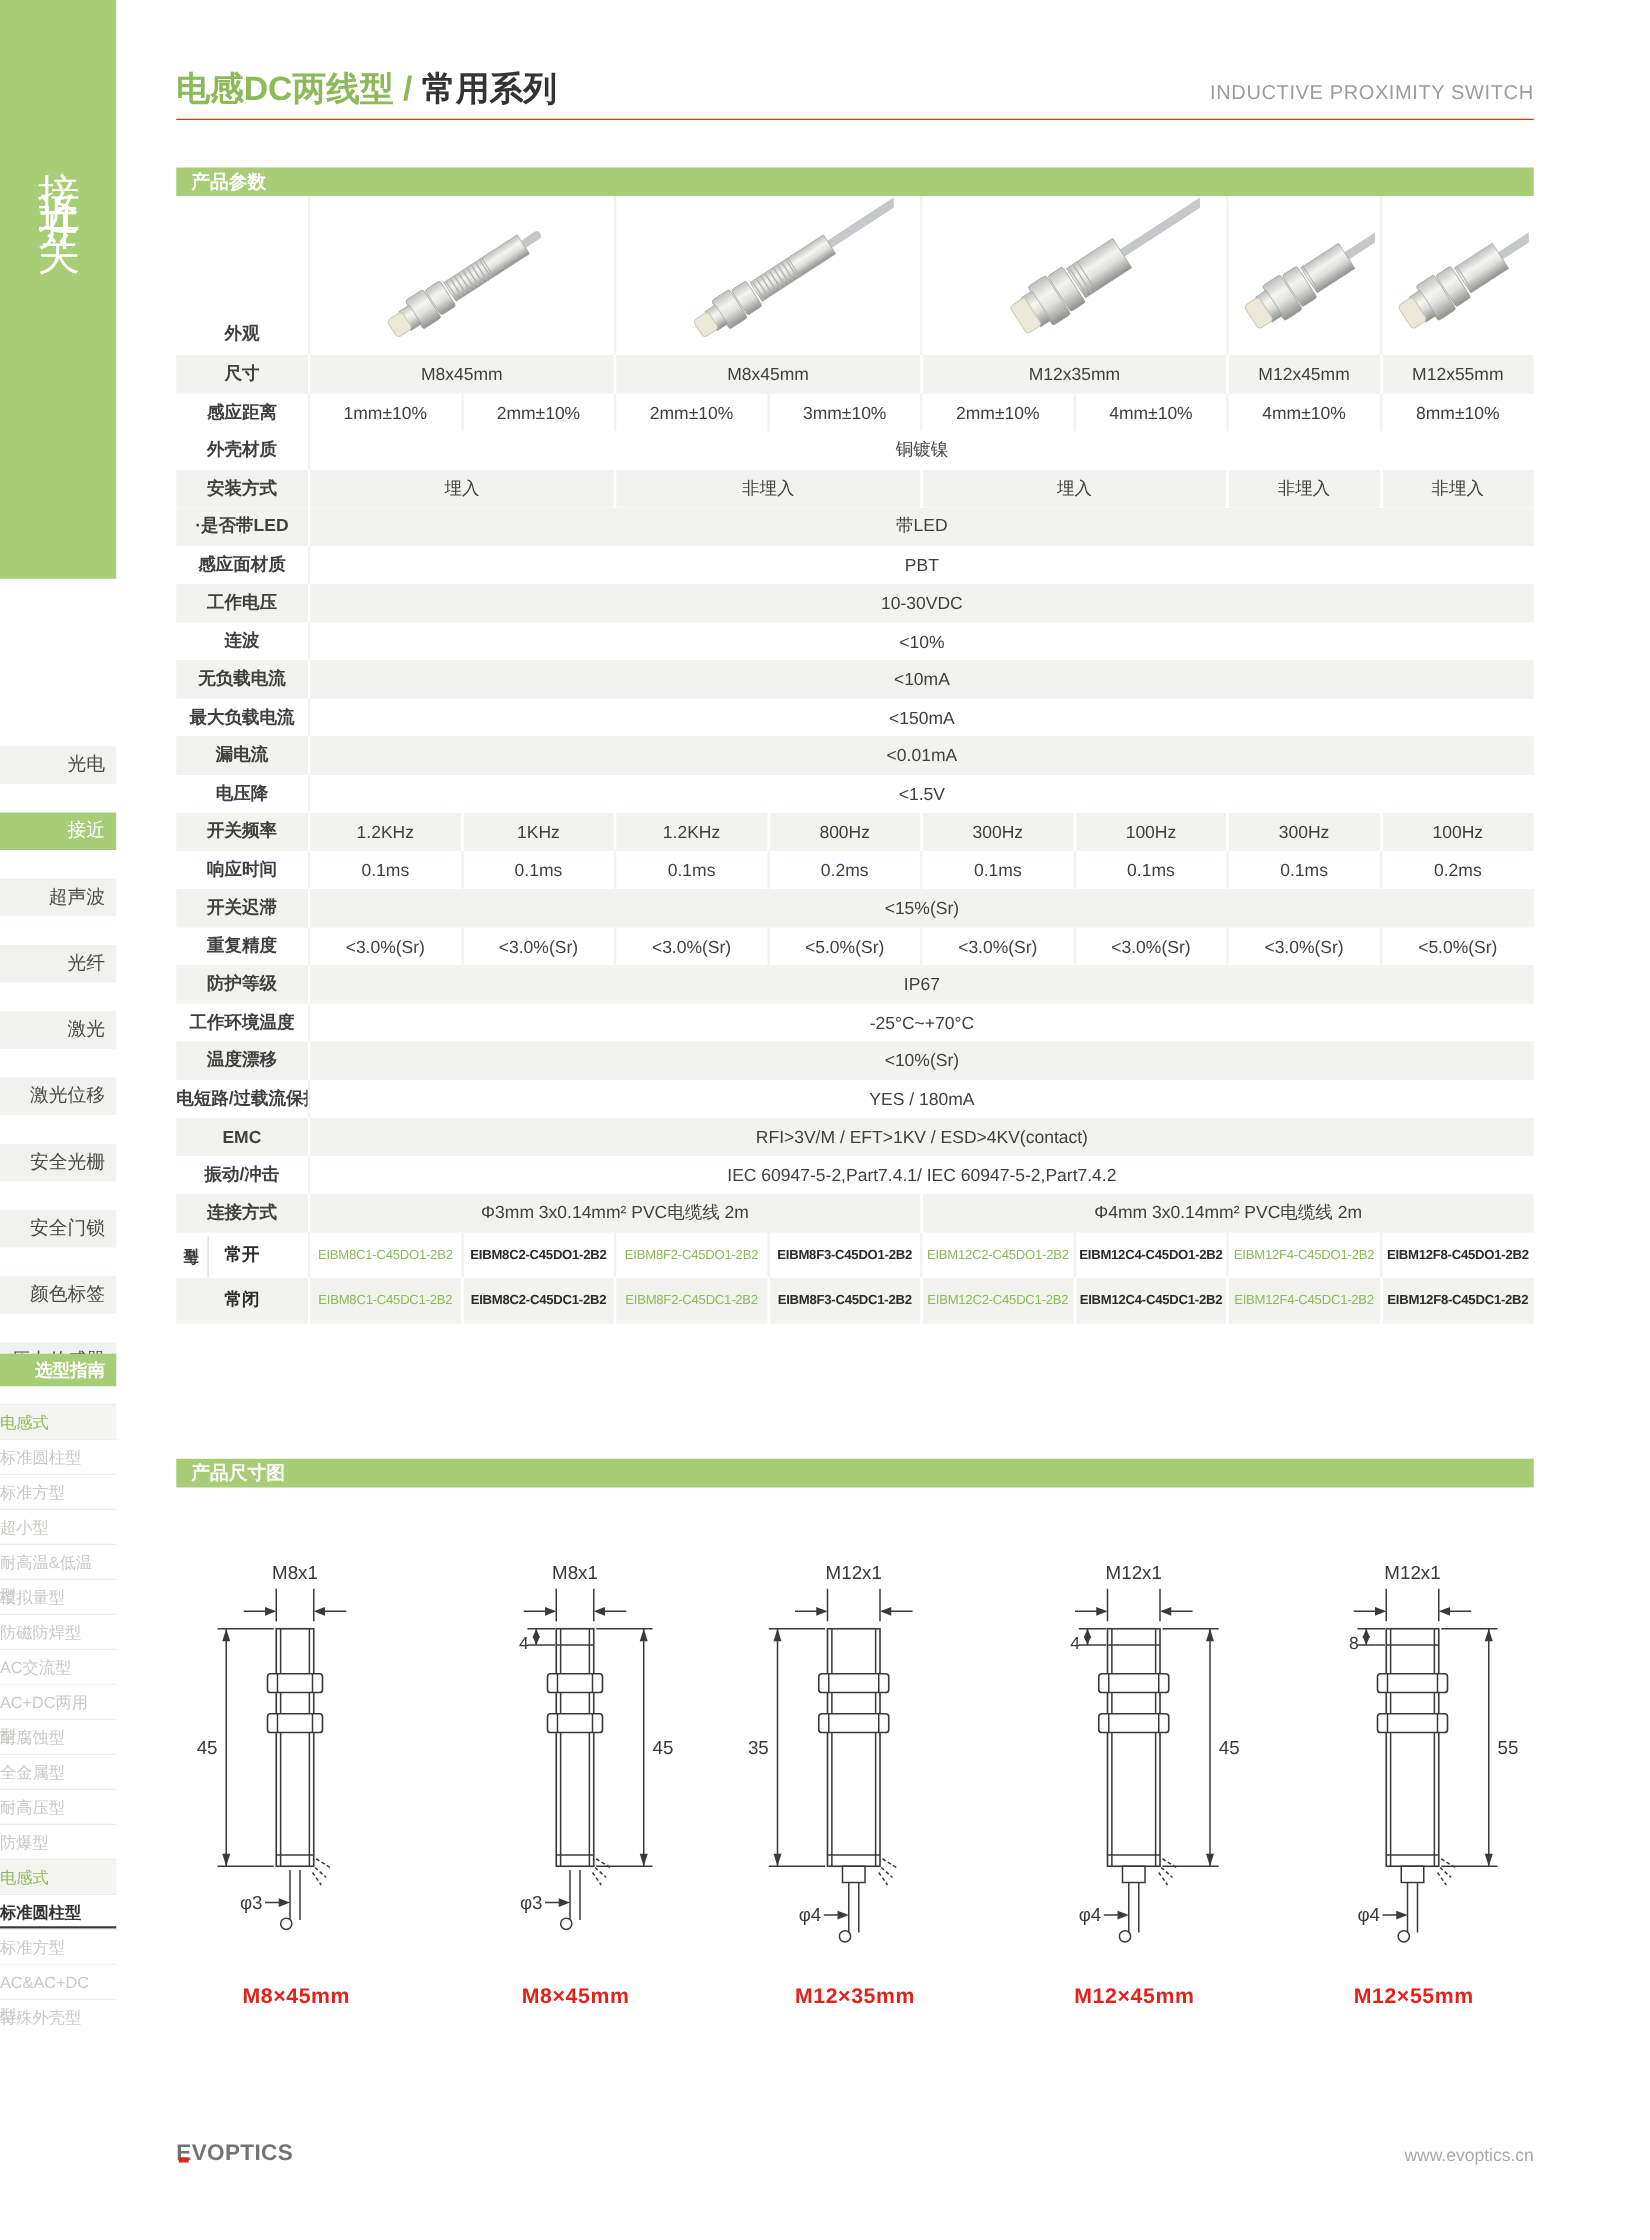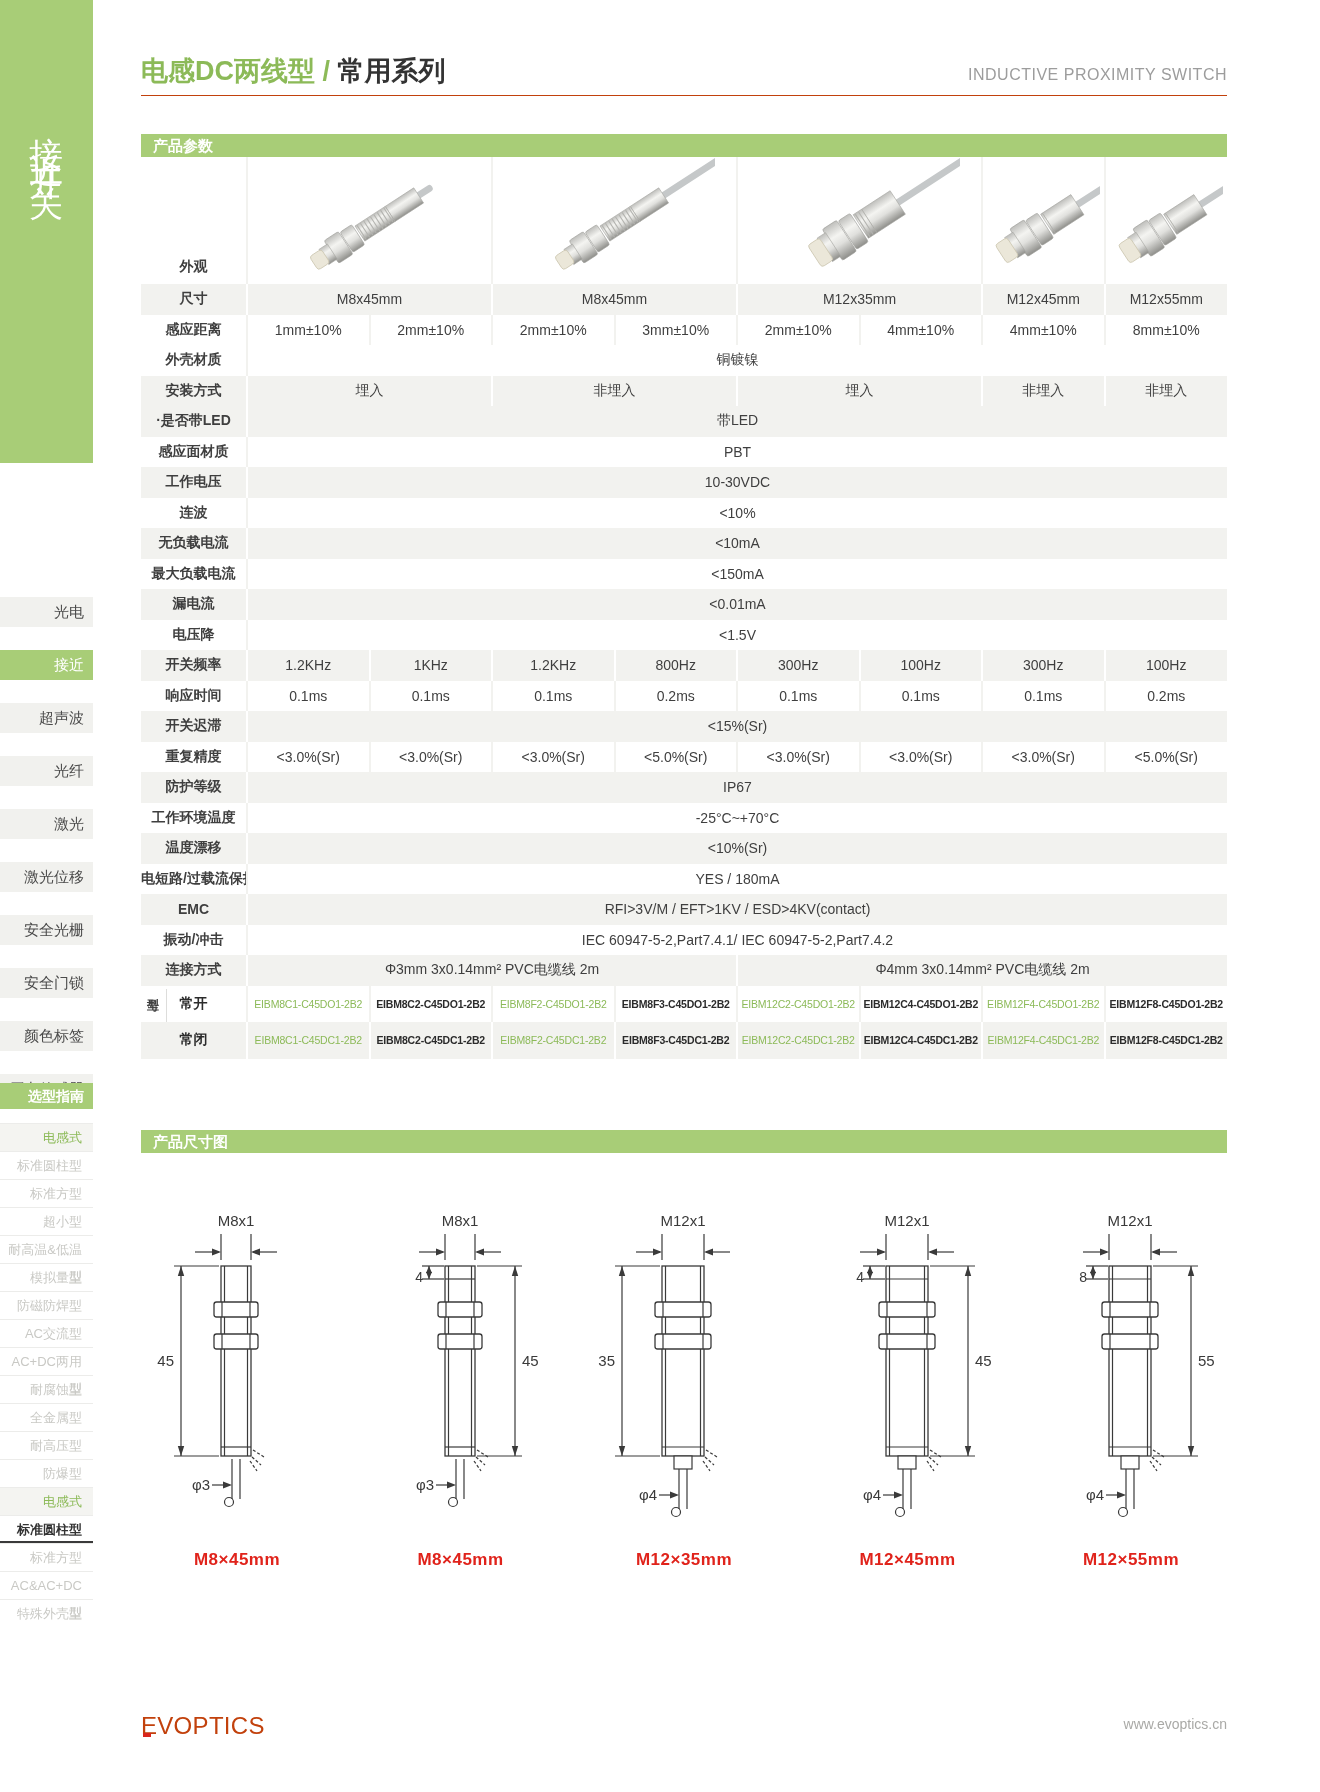--- a/index.html
+++ b/index.html
@@ -18,36 +18,36 @@
               display:flex;justify-content:center;}
   .side-vert{writing-mode:vertical-rl;margin-top:110px;color:#fff;font-size:34px;letter-spacing:16px;font-weight:500;}
   .cat-menu{position:absolute;left:0;top:597px;width:93px;}
   .cat-item{height:30px;line-height:30px;margin-bottom:23px;background:#f1f1ee;color:#4a4a4a;
             font-size:15px;text-align:right;padding-right:9px;box-sizing:border-box;cursor:pointer;}
   .cat-item.active{background:var(--green);color:#fff;}
   .guide{position:absolute;left:0;top:1083px;width:93px;}
   .guide-title{height:26px;line-height:26px;background:var(--green);color:#fff;text-align:right;
                padding-right:9px;font-size:14px;font-weight:600;margin-bottom:14px;}
   .guide-item{height:28px;line-height:27px;border-top:1px solid #ececea;color:#c9c9c5;font-size:13px;
-              text-align:right;padding-right:11px;box-sizing:border-box;background:#fff;cursor:pointer;}
+              padding-right:11px;box-sizing:border-box;background:#fff;cursor:pointer;}
   .guide-item.green{color:var(--greenText);background:#f4f4f1;}
   .guide-item.current{color:#333;font-weight:bold;border-bottom:2px solid #3a3a3a;}
 
   
   .main{position:absolute;left:141px;top:0;width:1086px;}
   .page-header{position:relative;height:95px;border-bottom:1px solid #c2410c;}
   .page-title{position:absolute;left:0;bottom:6px;margin:0;font-size:27px;font-weight:bold;white-space:nowrap;}
   .title-green{color:var(--greenText);}
   .title-dark{color:#333;}
   .title-en{position:absolute;right:0;bottom:11px;color:#9c9c9c;font-size:16px;letter-spacing:.5px;}
 
   .section-bar{height:23px;line-height:23px;background:var(--green);color:#fff;font-weight:bold;
                font-size:15px;padding-left:12px;box-sizing:border-box;}
   #params-bar{margin-top:38px;}
-  #dims-bar{margin-top:71px;}
+  #dims-bar{margin-top:108px;}
 
   
   table.params{width:100%;border-collapse:collapse;table-layout:fixed;color:var(--ink);}
   table.params td{font-size:14px;text-align:center;padding:0;white-space:nowrap;overflow:hidden;}
   tr.g td{background:var(--rowGray);border-left:2px solid #fff;}
   tr.w td{background:#fff;border-left:2px solid var(--rowGray);}
   table.params td:first-child{border-left:none;}
   td.label{font-weight:bold;font-size:14px;overflow:visible;position:relative;}
   tr.std{height:30.5px;}
   tr.photos{height:124px;}
@@ -63,21 +63,21 @@
            border-right:1px solid #dddddb;padding-right:5px;letter-spacing:2px;z-index:2;}
 
   
   .figures{display:flex;justify-content:space-between;margin-top:55px;}
   .figure{width:192px;text-align:center;}
   .figure svg{display:block;margin:0 auto;}
   .fig-caption{margin-top:32px;color:var(--red);font-size:17px;font-weight:bold;letter-spacing:.5px;}
 
   
   .footer{position:absolute;left:141px;width:1086px;top:1710px;height:32px;}
-  .logo{position:absolute;left:0;top:2px;font-size:24px;font-weight:normal;color:#c2410c;letter-spacing:.3px;}
+  .logo{position:absolute;left:0;top:2px;font-size:18px;font-weight:bold;color:#737373;letter-spacing:.3px;}
   .logo::before{content:"";position:absolute;left:2px;bottom:3px;width:8px;height:4px;background:#d9251c;}
   .website{position:absolute;right:0;top:6px;color:#a9a9a6;font-size:14px;}
 </style>
 </head>
 <body>
 
 <svg width="0" height="0" style="position:absolute">
   <defs>
     <linearGradient id="metalGrad" x1="0" y1="0" x2="0" y2="1">
       <stop offset="0" stop-color="#bfbfbc"></stop>

